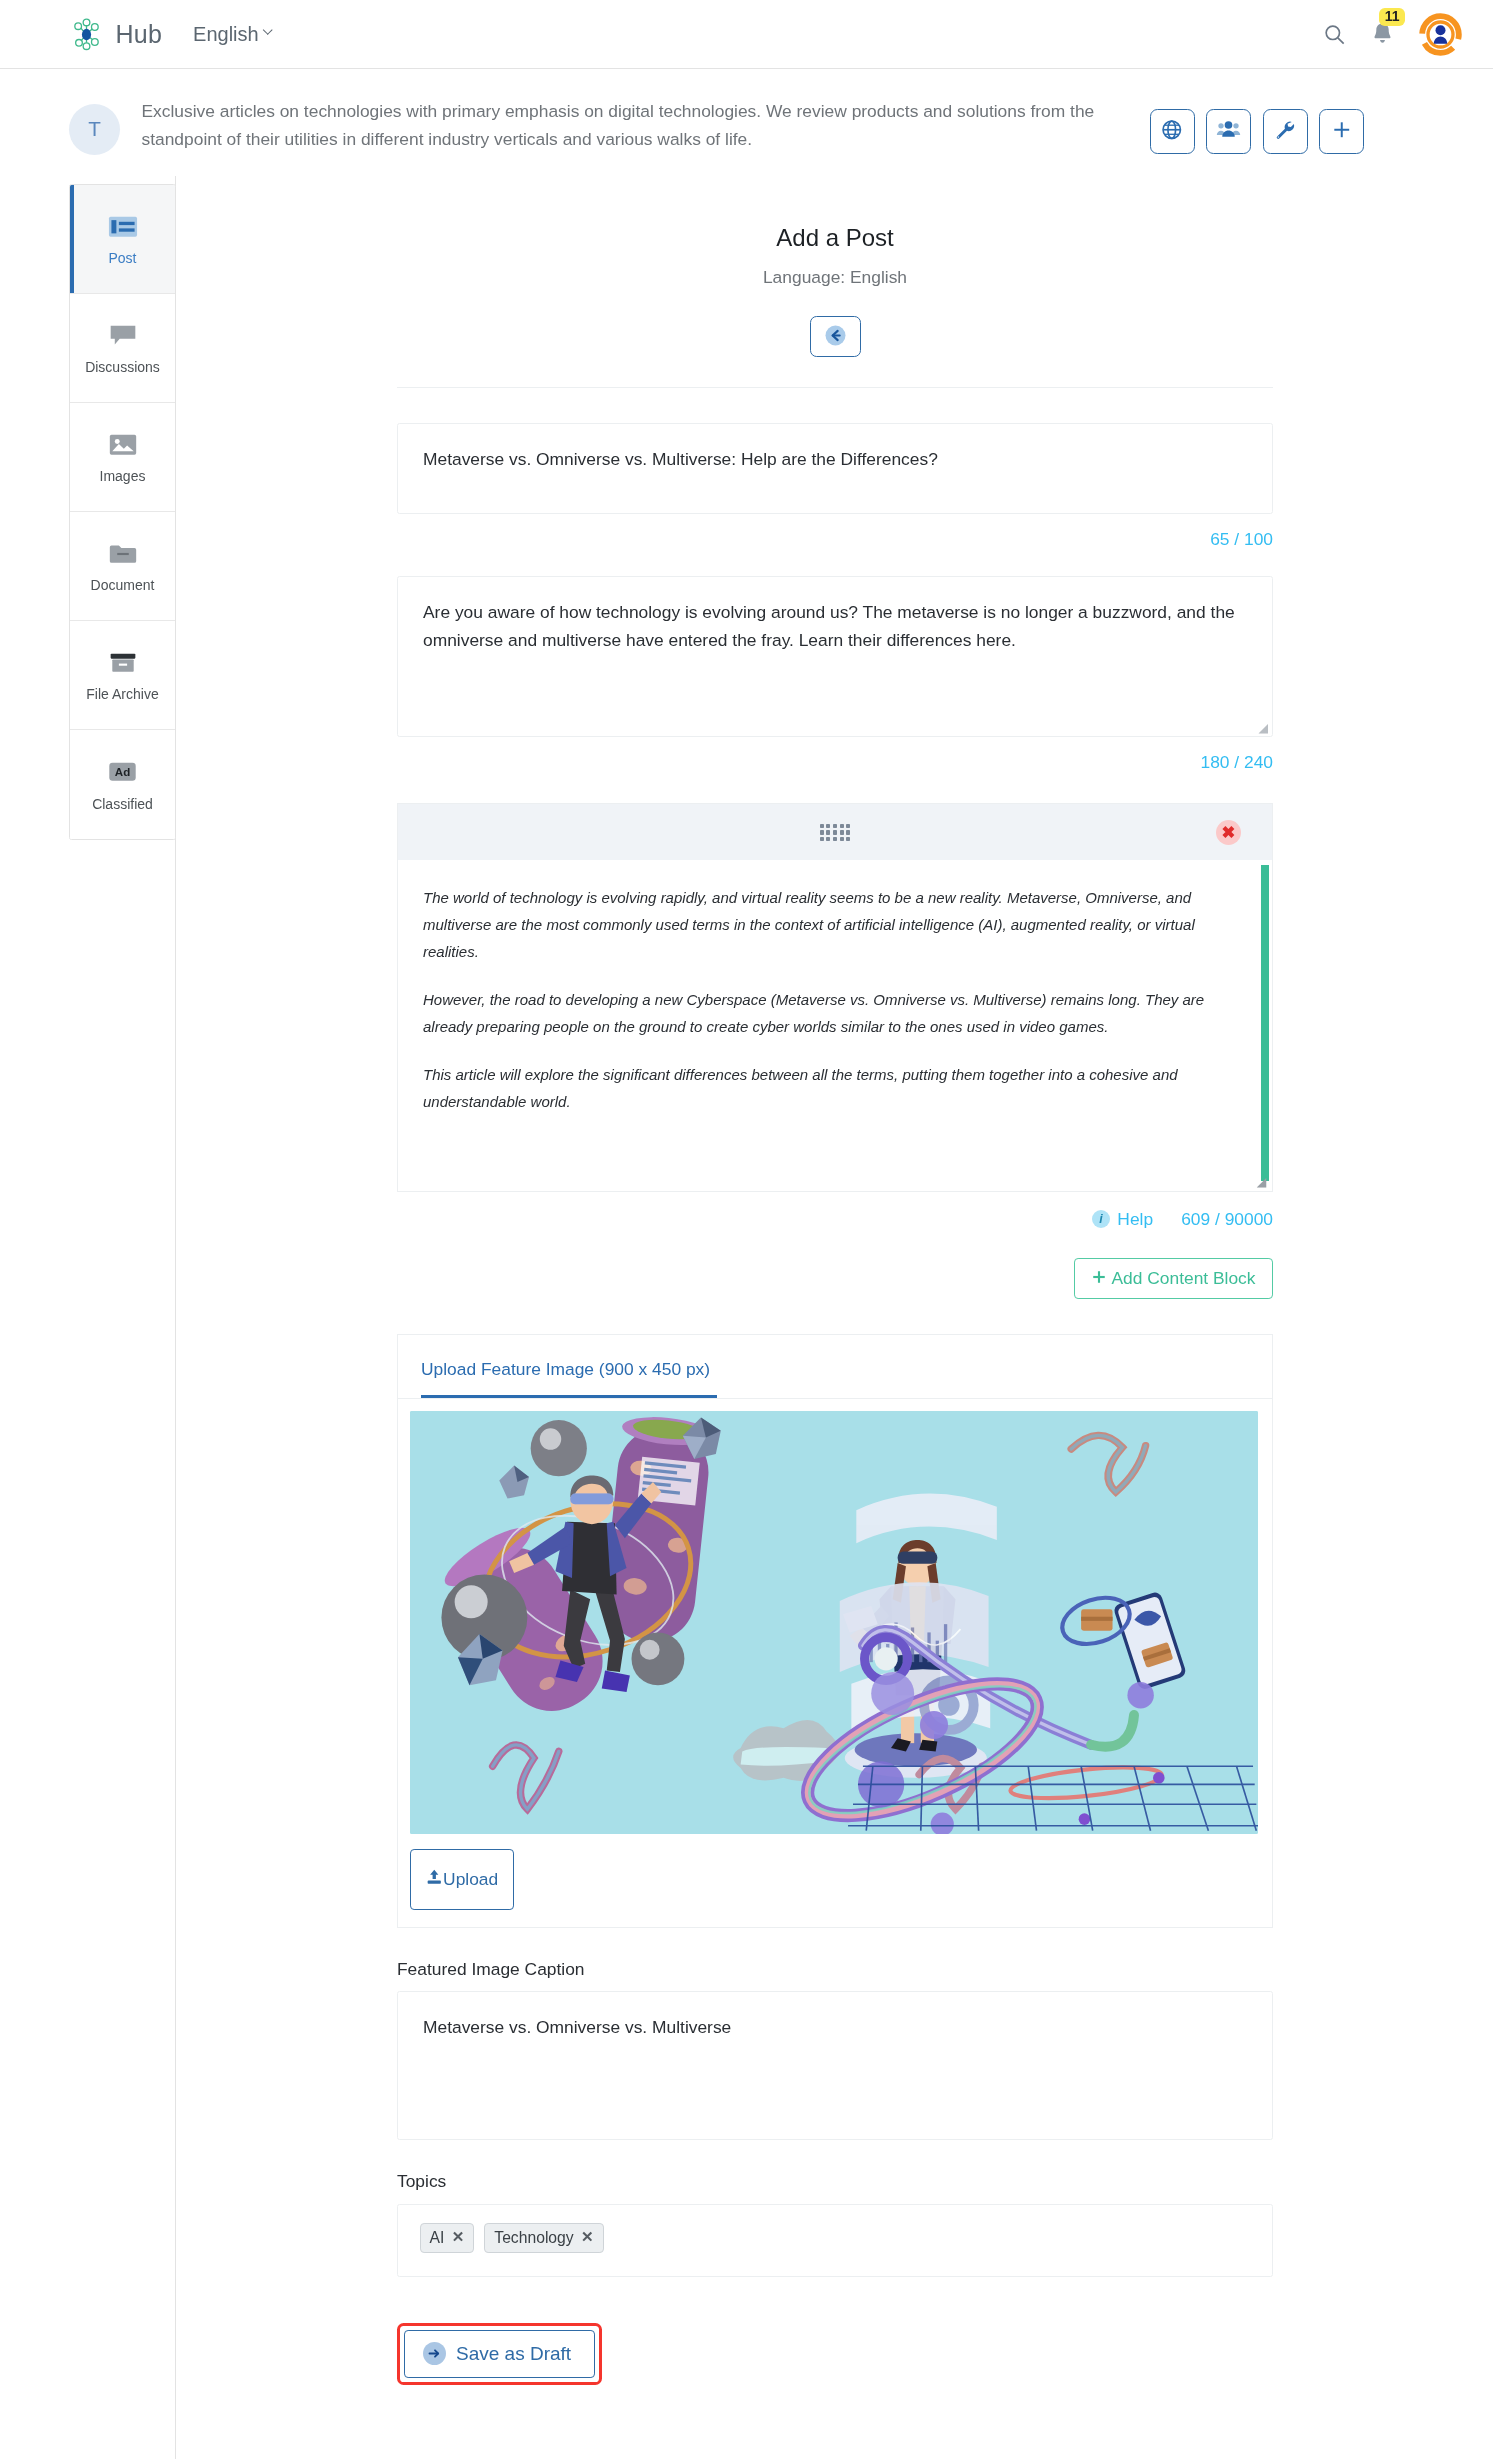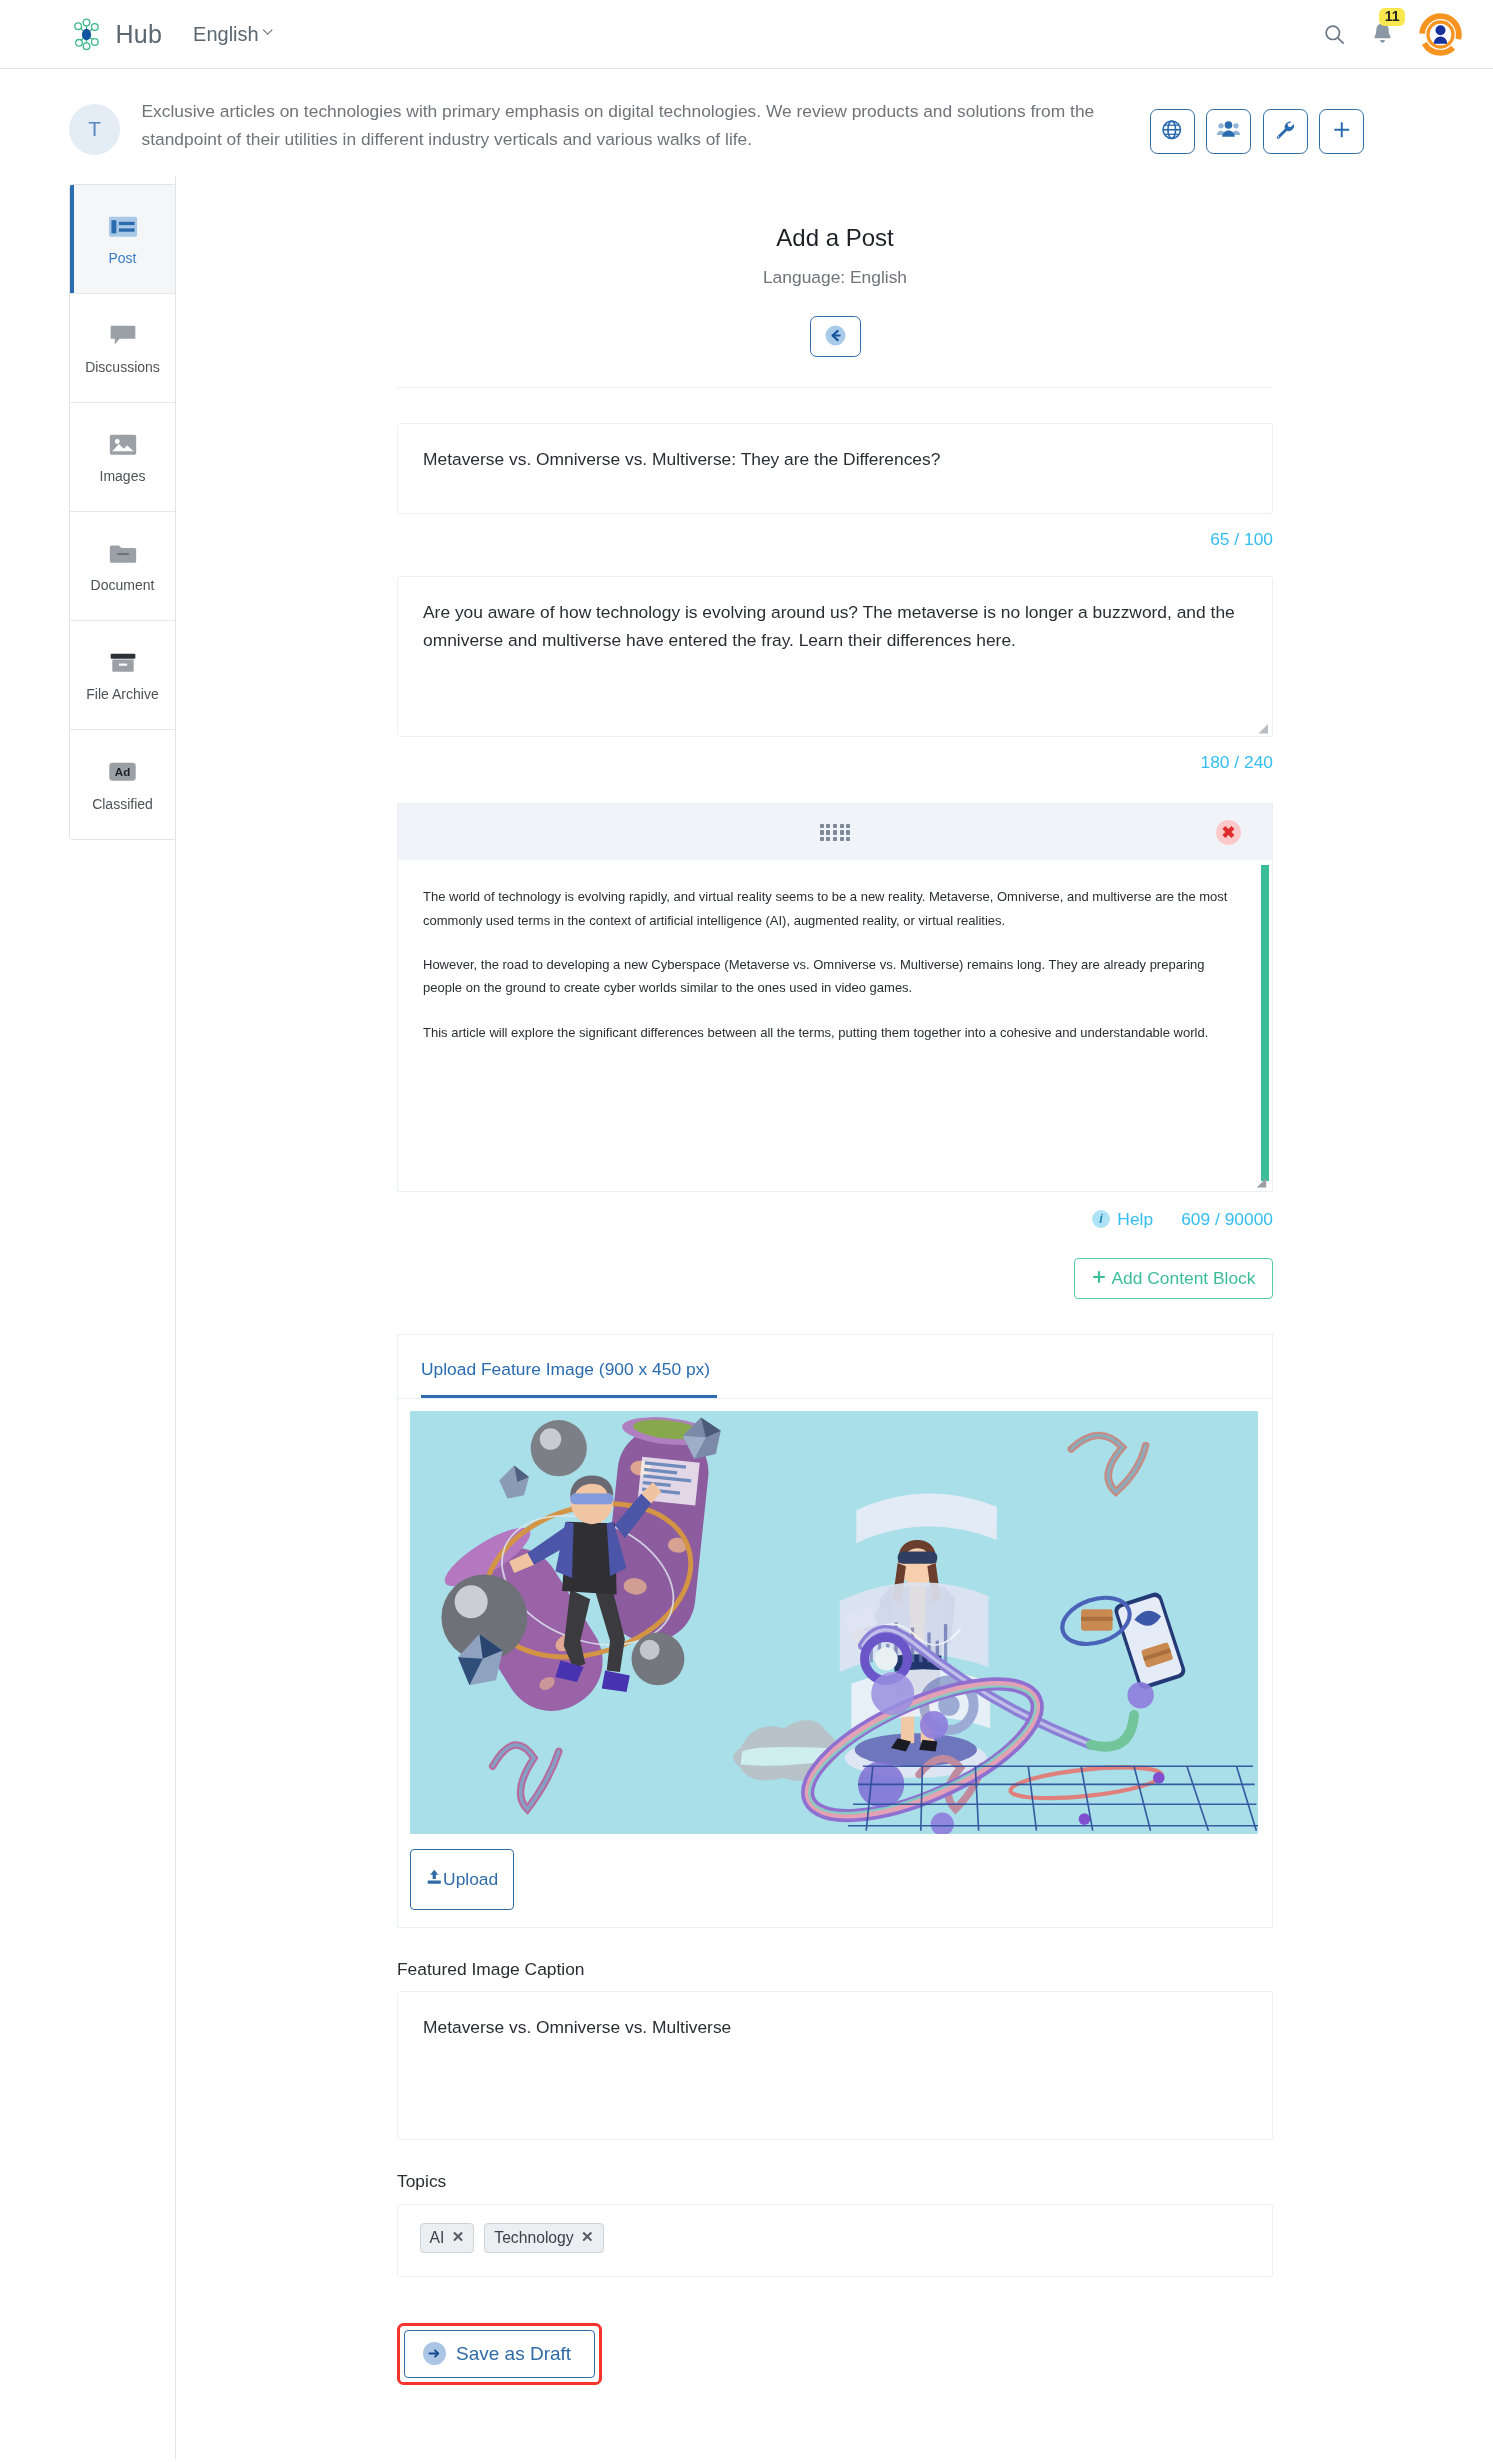--- a/index.html
+++ b/index.html
@@ -237,25 +237,26 @@
     display: flex; align-items: center; justify-content: center;
     cursor: pointer;
     line-height: 1;
   }
   .cb-body {
     position: relative;
     padding: 25px 33px 20px 25px;
     min-height: 331px;
   }
   .cb-body p {
-    font-size: 13px;
+    font-size: 15px;
     color: #2a2e33;
     line-height: 1.78;
     margin-bottom: 21.5px;
     max-width: 835px;
+    font-style: italic;
   }
   .cb-body p:last-child { margin-bottom: 0; }
   .cb-scroll {
     position: absolute;
     right: 3.3px; top: 5px;
     width: 7.4px;
     height: 316px;
     background: #3bbd97;
     border-radius: 0;
   }
@@ -579,21 +580,21 @@
                 <circle cx="15" cy="15" r="12" fill="#a9cbea"></circle>
                 <path d="M17.6 9.5L11.5 15l6.1 5.5" fill="none" stroke="#17559b" stroke-width="2.6" stroke-linecap="round" stroke-linejoin="round"></path>
                 <line x1="11.8" y1="15" x2="20" y2="15" stroke="#17559b" stroke-width="2.6" stroke-linecap="round"></line>
               </svg>
           </span>
         </div>
       </div>
 
       <hr class="hr-soft">
 
-      <div class="field-box title-box">Metaverse vs. Omniverse vs. Multiverse: They are the Differences?</div>
+      <div class="field-box title-box">Metaverse vs. Omniverse vs. Multiverse: Help are the Differences?</div>
       <div class="counter">65 / 100</div>
 
       <div class="field-box desc-box">
         <span>Are you aware of how technology is evolving around us? The metaverse is no longer a buzzword, and the omniverse and multiverse have entered the fray. Learn their differences here.</span>
         <span class="resize-grip">◢</span>
       </div>
       <div class="counter">180 / 240</div>
 
       <div class="content-block">
         <div class="cb-head">

